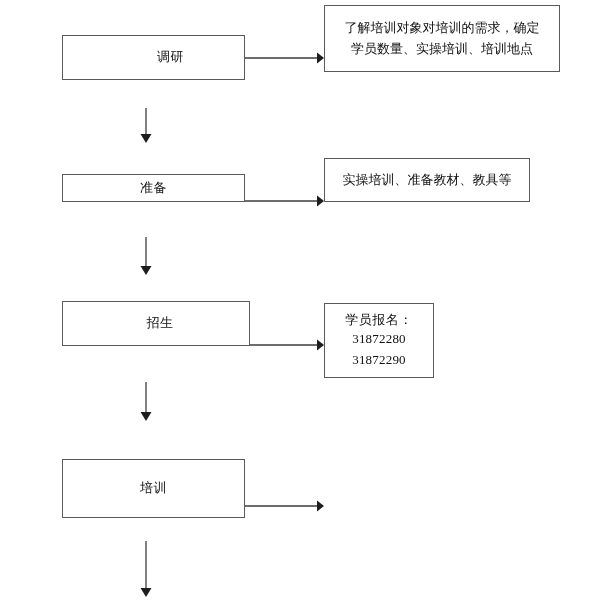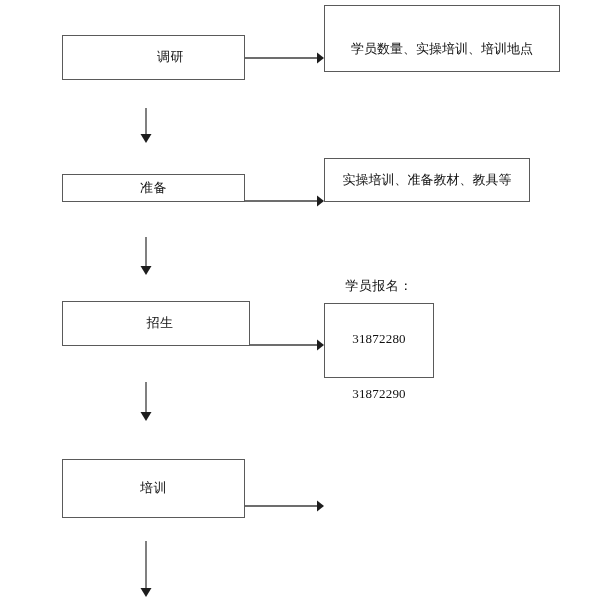--- a/index.html
+++ b/index.html
@@ -50,33 +50,31 @@
   .note-box .note-text {
     display: block;
     width: 100%;
   }
 
   .contact-box {
     flex-direction: column;
     align-items: center;
     justify-content: center;
     padding: 4px 20px;
-    gap: 18px;
   }
   .contact-box .contact-title {
     font-size: 13px;
     line-height: 1.5;
     letter-spacing: 0.5px;
   }
   .contact-box .contact-number {
     font-family: "Liberation Serif", "DejaVu Serif", serif;
     font-size: 13px;
     line-height: 1.6;
     letter-spacing: 0.2px;
-    margin-top: 16px;
   }
 
   .arrow-svg {
     position: absolute;
     left: 0;
     top: 0;
     width: 600px;
     height: 606px;
     pointer-events: none;
   }
@@ -136,21 +134,21 @@
       <polygon class="arrow-head" points="140.5,588 151.5,588 146,597"></polygon>
     </g>
   </svg>
 
   <div class="box step-box" style="left:62px; top:35px; width:183px; height:45px;padding-left:34px;">
     <span>调研</span>
   </div>
 
   <div class="box note-box" style="left:324px; top:5px; width:236px; height:67px;">
     <span class="note-text">
-      <br>
+      <span>了解培训对象对培训的需求，确定</span><br>
       <span>学员数量、实操培训、培训地点</span>
     </span>
   </div>
 
   <div class="box step-box" style="left:62px; top:150px; width:183px; height:28px;margin-top:24px;">
     <span>准备</span>
   </div>
 
   <div class="box note-box" style="left:324px; top:158px; width:206px; height:44px;">
     <span class="note-text">实操培训、准备教材、教具等</span>

